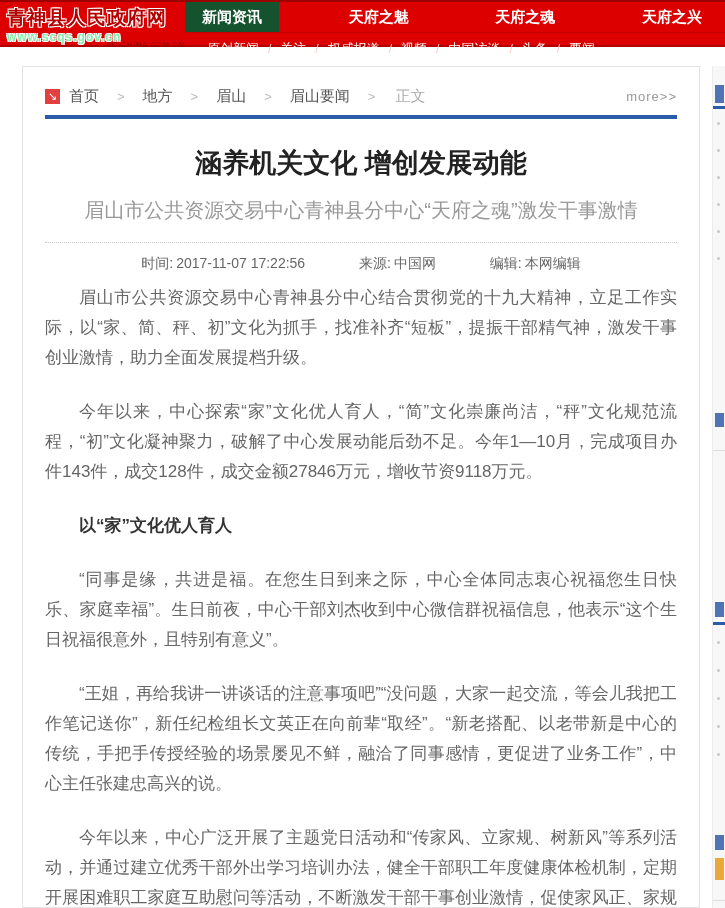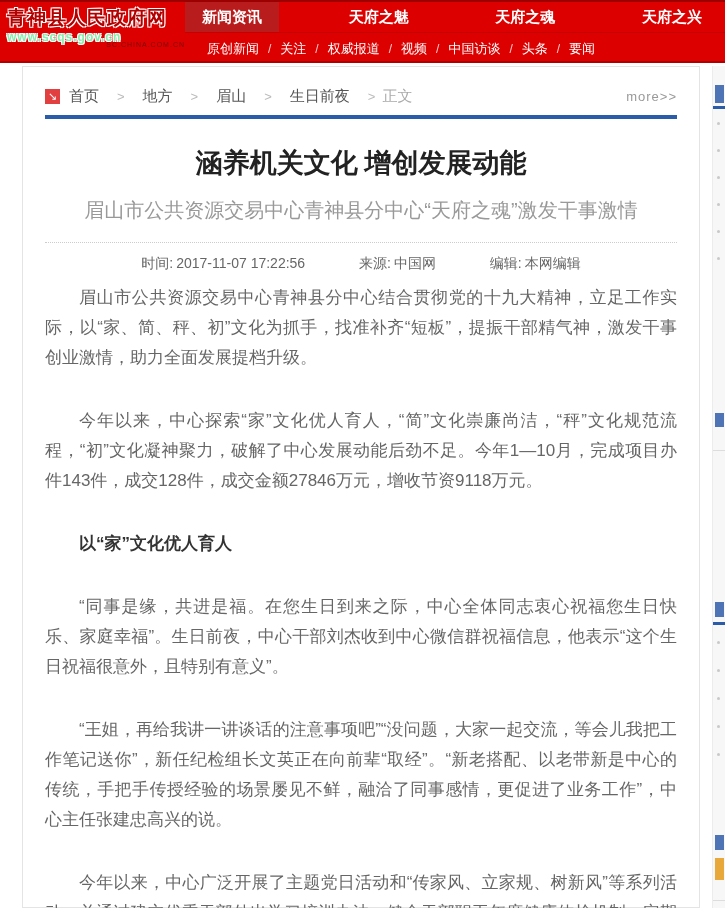--- a/index.html
+++ b/index.html
@@ -4,21 +4,21 @@
 <style>
   * { box-sizing: border-box; }
   html,body { margin:0; padding:0; }
   body {
     width:725px; height:908px; overflow:hidden; position:relative;
     background:#ffffff; font-family:"Liberation Sans", sans-serif;
   }
 
   
   .header {
-    position:absolute; top:0; left:0; width:725px; height:63px;
+    position:absolute; top:0; left:0; width:725px; height:47px;
     background:#dc0000; border-top:2px solid #9c0000;
     border-bottom:2px solid #b00000;
   }
   .logo { position:absolute; left:7px; top:3px; width:178px; cursor:pointer; }
   .logo-title {
     font-size:19px; font-weight:bold; color:#b30000; letter-spacing:1px; white-space:nowrap;
     text-shadow:-1px -1px 0 #fff, 1px -1px 0 #fff, -1px 1px 0 #fff, 1px 1px 0 #fff;
   }
   .logo-url {
     font-size:12px; font-weight:bold; color:#86efac; letter-spacing:1px; margin-top:-1px;
@@ -28,21 +28,21 @@
 
   .nav-row {
     position:absolute; left:185px; top:0; right:0; height:31px;
     display:flex; align-items:stretch; justify-content:space-between;
     border-bottom:1px solid #c40000; padding-right:6px;
   }
   .nav-item {
     color:#fff; font-size:15px; font-weight:bold; padding:7px 17px;
     display:flex; align-items:center; cursor:pointer; white-space:nowrap;
   }
-  .nav-item.active { background:#b91c1c; }
+  .nav-item.active { background:#14532d; }
 
   .subnav-row {
     position:absolute; left:198px; top:32px; right:0; height:29px;
     display:flex; align-items:center; color:#fff; font-size:13px; white-space:nowrap;
   }
   .subnav-item { padding:0 9px; cursor:pointer; }
   .subnav-sep { color:#ffc9c9; font-size:12px; }
 
   
   .content-panel {
@@ -51,36 +51,36 @@
   }
 
   .breadcrumb-row { display:flex; align-items:center; font-size:15px; color:#555; height:22px; }
   .crumb-icon {
     width:15px; height:15px; background:#e24040; color:#fff; font-size:11px;
     line-height:15px; text-align:center; margin-right:9px; flex:0 0 auto;
   }
   .crumb-link { color:#555; margin:0 18px; cursor:pointer; }
   .crumb-link:first-of-type { margin-left:0; }
   .crumb-sep { color:#bbb; font-size:13px; }
-  .crumb-current { color:#aaa; margin-left:7px;font-family:Liberation Mono, monospace; }
+  .crumb-current { color:#aaa; margin-left:20px;font-family:Liberation Mono, monospace; }
   .more-link { margin-left:auto; color:#999; font-size:13px; cursor:pointer; letter-spacing:1px; }
 
   .blue-divider { height:4px; background:#2a5caa; margin-top:8px; }
 
-  .article-title { text-align:center; font-size:27px; font-weight:bold; color:#222; margin:26px 0 0;font-family:Liberation Serif, serif; }
+  .article-title { text-align:center; font-size:27px; font-weight:bold; color:#222; margin:26px 0 0; }
   .article-subtitle { text-align:center; font-size:20px; font-weight:normal; color:#999; margin:16px 0 0; }
   .dotted-divider { border:none; border-top:1px dotted #ccc; margin:18px 0 0; }
 
   .meta-row { text-align:center; font-size:14px; color:#666; margin-top:12px; }
   .meta-pair { margin:0 25px; }
   .meta-label { margin-right:3px; }
 
   .article-body p {
     font-size:17px; color:#666; line-height:30px; text-align:justify;
-    text-indent:2em; margin:33px 0;
+    text-indent:2em; margin:24px 0;
   }
   .article-body p:first-child { margin-top:10px; }
   .article-body p.section-heading { font-weight:bold; color:#333; }
 
   
   .sidebar-sliver {
     position:absolute; left:712px; top:66px; width:13px; height:842px;
     background:#f7f7f8; border-left:1px solid #ececec;
   }
   .sliver-mark-blue { position:absolute; left:2px; width:9px; height:18px; background:#4f74b5; }
@@ -125,21 +125,21 @@
 
   <div class="breadcrumb-row">
     <span class="crumb-icon">↘</span>
     <span style="display:flex;align-items:center;">
         <span class="crumb-link">首页</span>
         <span class="crumb-sep">&gt;</span>
         <span class="crumb-link">地方</span>
         <span class="crumb-sep">&gt;</span>
         <span class="crumb-link">眉山</span>
         <span class="crumb-sep">&gt;</span>
-        <span class="crumb-link">生日前夜</span>
+        <span class="crumb-link">眉山要闻</span>
         <span class="crumb-sep">&gt;</span>
         <span class="crumb-current">正文</span>
       </span>
     <span class="more-link">more&gt;&gt;</span>
   </div>
 
   <div class="blue-divider"></div>
 
   <h1 class="article-title">涵养机关文化 增创发展动能</h1>
   <h2 class="article-subtitle">眉山市公共资源交易中心青神县分中心“天府之魂”激发干事激情</h2>

